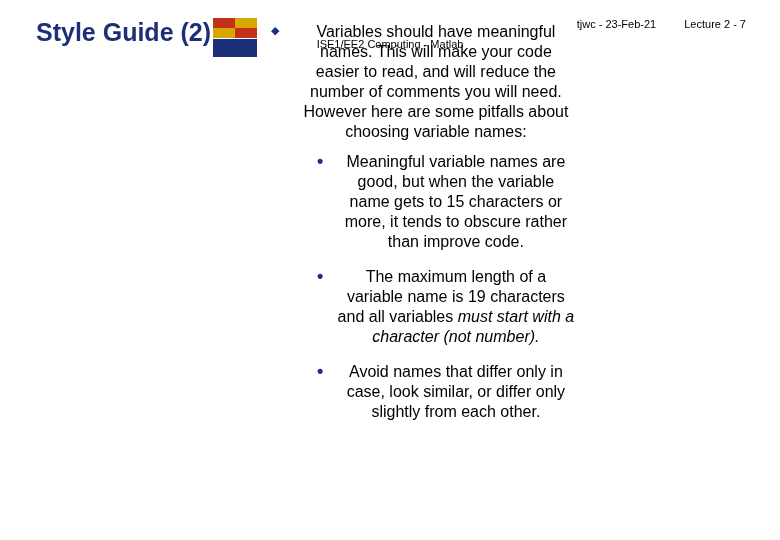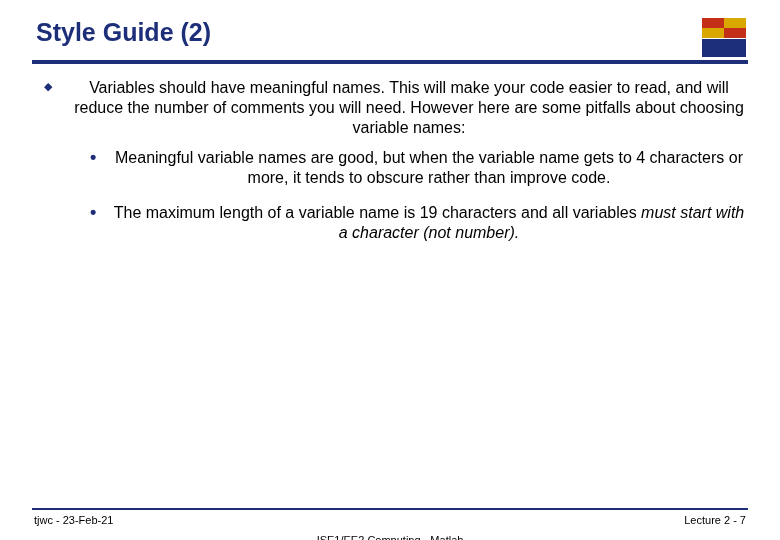--- a/index.html
+++ b/index.html
@@ -11,21 +11,21 @@
     font-family: Arial, Helvetica, sans-serif;
     overflow: hidden;
   }
   .slide {
     box-sizing: border-box;
     width: 780px;
     height: 540px;
     padding: 18px 32px 14px 32px;
     position: relative;
     display: flex;
-    flex-direction: column;
+    flex-direction: row;
   }
   .header {
     display: flex;
     justify-content: space-between;
     align-items: flex-start;
   }
   .title {
     color: #1e2f7a;
     font-size: 25px;
     font-weight: bold;
@@ -104,20 +104,21 @@
     border-top: 2px solid #1e2f7a;
     margin: 4px 0 4px 0;
   }
   .footer {
     display: flex;
     justify-content: space-between;
     align-items: baseline;
     font-size: 11px;
     color: #000;
     padding: 0 2px;
+    gap: 28px;
   }
   .footer .mid { position:absolute; left:50%; transform:translateX(-50%);margin-top:20px;}
   .footer .right {}
 </style>
 </head>
 <body>
 
 <div class="slide">
   <div class="header">
     <h1 class="title">Style Guide (2)</h1>
@@ -132,24 +133,27 @@
     </div>
   </div>
   <hr class="rule">
 
   <div class="content">
     <ul class="main">
       <li>
         <span>Variables should have meaningful names. This will make your code easier to read, and will reduce the number of comments you will need. However here are some pitfalls about choosing variable names:</span>
         <ul class="sub">
           <li>
-            <span>Meaningful variable names are good, but when the variable name gets to 4 characters or more, it tends to obscure rather than improve code.</span>
+            <span>Meaningful variable names are good, but when the variable name gets to 15 characters or more, it tends to obscure rather than improve code.</span>
           </li>
           <li>
             <span>The maximum length of a variable name is 19 characters and all variables </span><em class="ital">must start with a character (not number).</em>
+          </li>
+          <li>
+            <span>Avoid names that differ only in case, look similar, or differ only slightly from each other.</span>
           </li>
         </ul>
       </li>
     </ul>
   </div>
 
   <hr class="footer-rule">
   <div class="footer">
     <span>tjwc - 23-Feb-21</span>
     <span class="mid">ISE1/EE2 Computing - Matlab</span>

